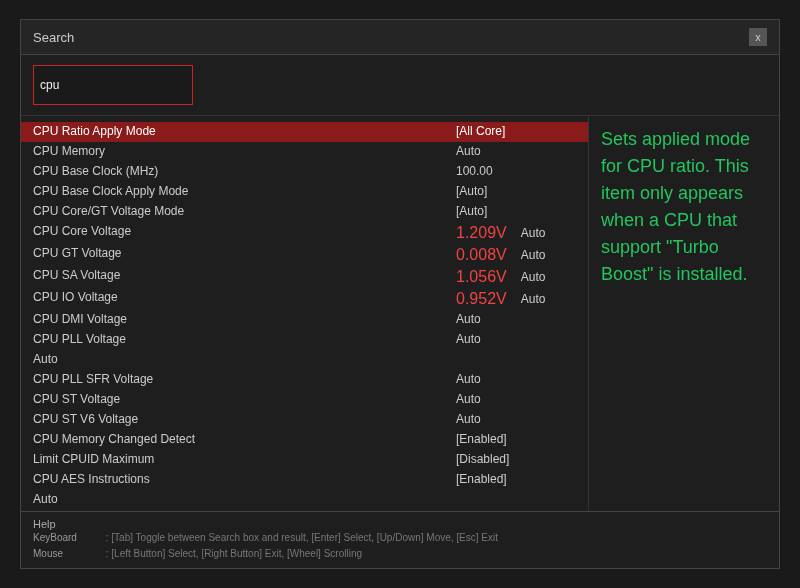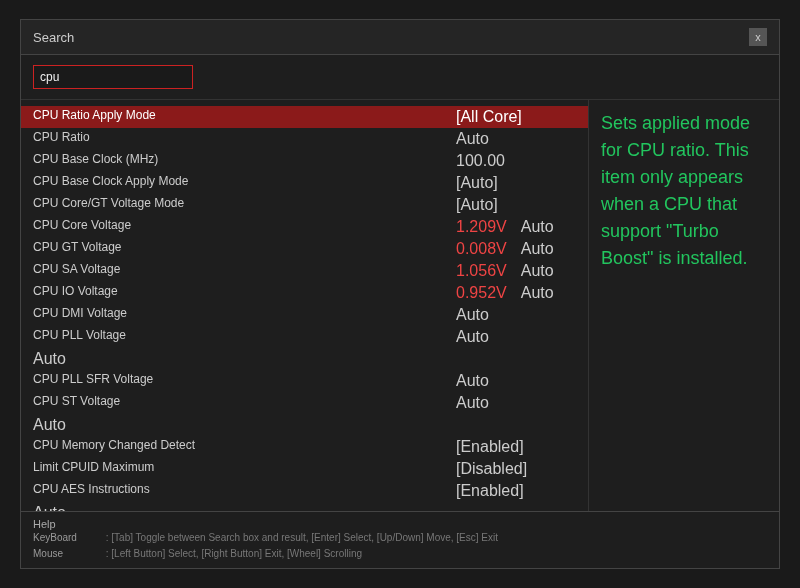--- a/index.html
+++ b/index.html
@@ -62,21 +62,21 @@
       padding: 10px 12px;
       background: #1e1e1e;
       border-bottom: 1px solid #333;
     }
 
     .search-input {
       background: #1a1a1a;
       border: 1px solid #cc2222;
       color: #eee;
       font-size: 12px;
-      padding: 4px 6px;
+      padding: 12px 6px;
       width: 160px;
       outline: none;
       caret-color: #eee;
     }
 
     .main-content {
       display: flex;
       flex: 1;
       overflow: hidden;
     }
@@ -113,21 +113,21 @@
     .result-value-group {
       display: flex;
       align-items: center;
       gap: 8px;
       min-width: 120px;
       justify-content: flex-start;
     }
 
     .result-value {
       color: #ccc;
-      font-size: 16px;
+      font-size: 12px;
       white-space: nowrap;
     }
 
     .result-row.highlighted .result-value {
       color: #fff;
     }
 
     .result-subvalue {
       color: #ef4444;
       font-size: 16px;
@@ -181,21 +181,21 @@
 
   <div class="main-content">
     <div class="results-panel">
     <div class="result-row highlighted">
           <span class="result-name">CPU Ratio Apply Mode</span>
           <div class="result-value-group">
             <span class="result-value">[All Core]</span>
           </div>
         </div>
         <div class="result-row">
-          <span class="result-name">CPU Ratio</span>
+          <span class="result-name">CPU Memory</span>
           <div class="result-value-group">
             <span class="result-value">Auto</span>
           </div>
         </div>
         <div class="result-row">
           <span class="result-name">CPU Base Clock (MHz)</span>
           <div class="result-value-group">
             <span class="result-value">100.00</span>
           </div>
         </div>
@@ -262,20 +262,21 @@
             <span class="result-value">Auto</span>
           </div>
         </div>
         <div class="result-row">
           <span class="result-name">CPU ST Voltage</span>
           <div class="result-value-group">
             <span class="result-value">Auto</span>
           </div>
         </div>
         <div class="result-row">
+          <span class="result-name">CPU ST V6 Voltage</span>
           <div class="result-value-group">
             <span class="result-value">Auto</span>
           </div>
         </div>
         <div class="result-row">
           <span class="result-name">CPU Memory Changed Detect</span>
           <div class="result-value-group">
             <span class="result-value">[Enabled]</span>
           </div>
         </div>

